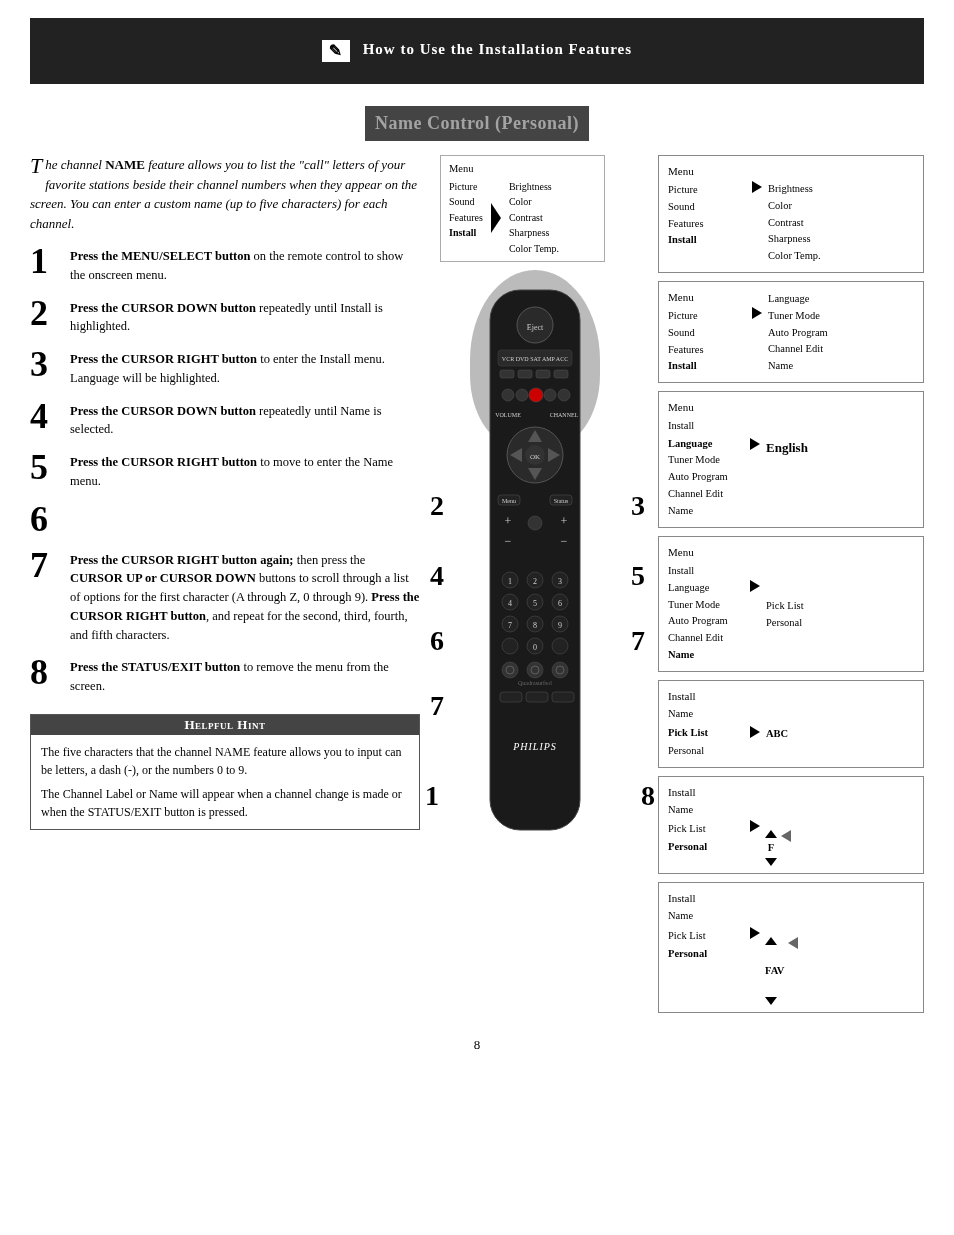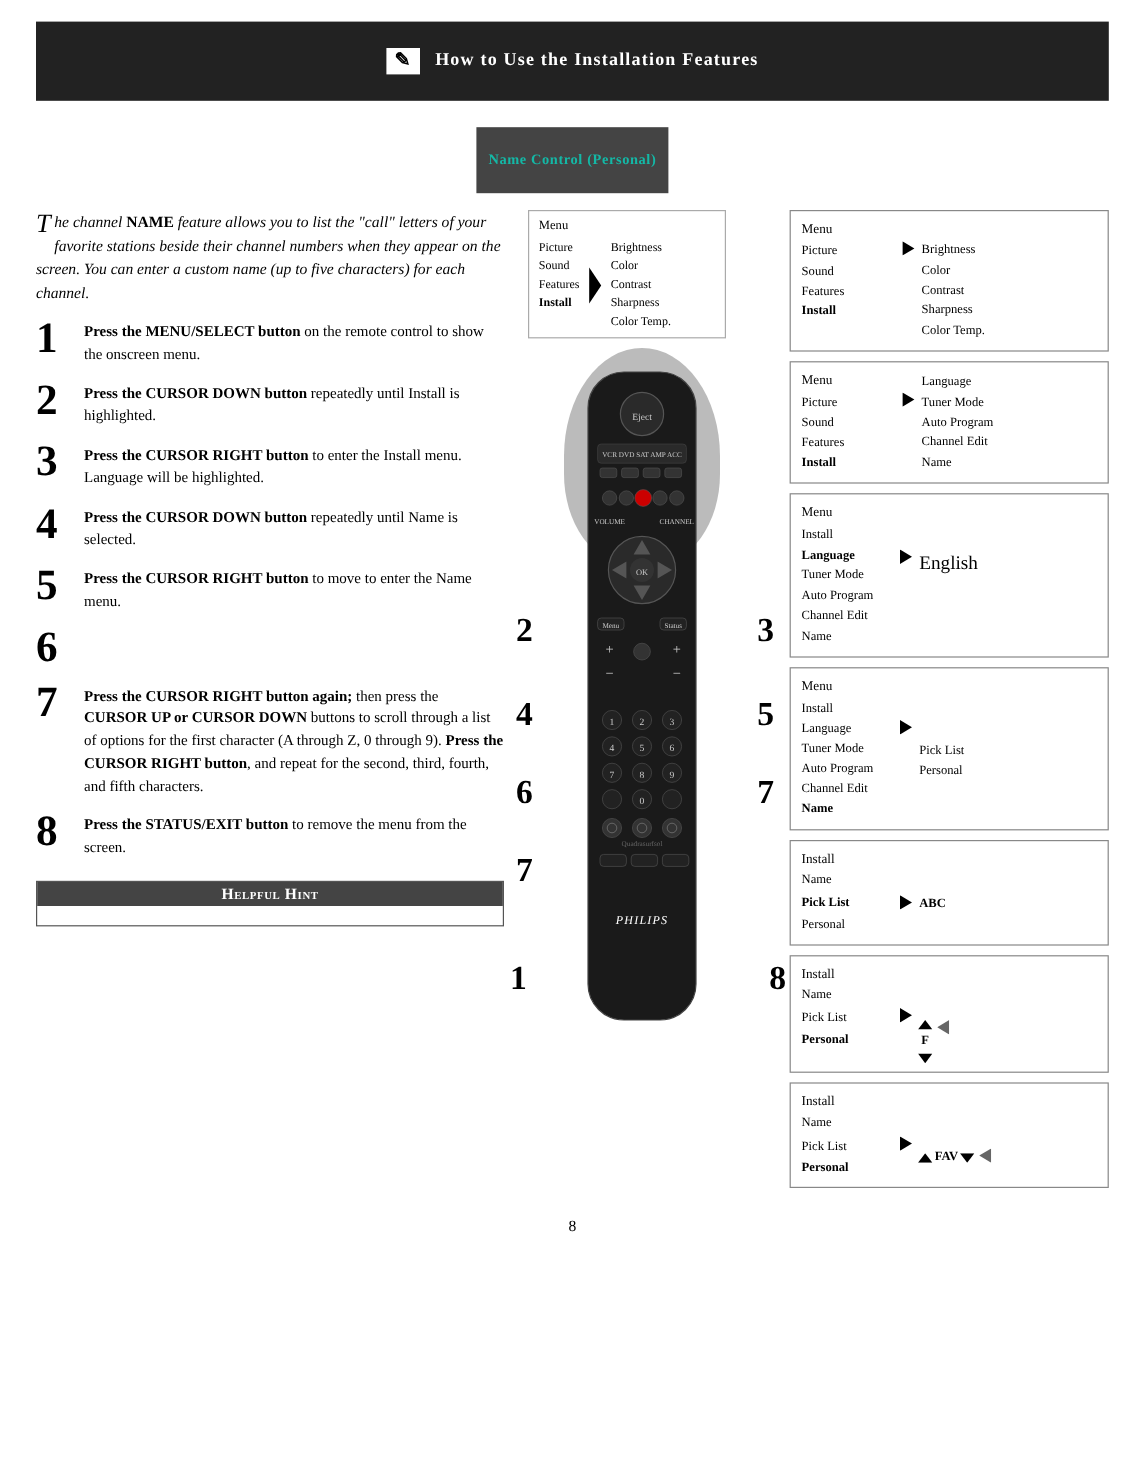--- a/index.html
+++ b/index.html
@@ -33,24 +33,24 @@
       font-size: 16px;
       text-align: center;
       line-height: 22px;
       margin-right: 8px;
       vertical-align: middle;
     }
 
     
     .section-title {
       background: #444;
-      color: #14b8a6;
-      font-size: 12px;
+      color: #a3a3a3;
+      font-size: 18px;
       font-weight: bold;
-      padding: 20px 10px;
+      padding: 7px 10px;
       margin: 12px 30px 8px 30px;
       display: inline-block;
       letter-spacing: 0.5px;
     }
 
     .intro-text {
       font-style: italic;
       font-size: 13px;
       margin-bottom: 10px;
       line-height: 1.5;
@@ -286,20 +286,24 @@
           <div class="step-text">
             <strong>Press the STATUS/EXIT button</strong> to remove the menu from the screen.
           </div>
         </li>
 
       </ol>
 
       <div class="hint-box">
         <div class="hint-title">
           <em><span style="font-variant:small-caps; font-size:13px; font-style:normal;">Helpful Hint</span></em>
+        </div>
+        <div class="hint-text">
+          <p style="margin-bottom:6px;">The five characters that the channel NAME feature allows you to input can be letters, a dash (-), or the numbers 0 to 9.</p>
+          <p>The Channel Label or Name will appear when a channel change is made or when the STATUS/EXIT button is pressed.</p>
         </div>
       </div>
 
     </div>
 
     <div class="content-middle">
 
       <div class="top-menu-small" style="margin-left:20px; width:165px;">
         <div style="font-size:10.5px; margin-bottom:2px;">Menu</div>
         <div style="display:flex; flex-direction:row; gap:4px; font-size:10px;">
@@ -495,21 +499,21 @@
             <div>Tuner Mode</div>
             <div>Auto Program</div>
             <div>Channel Edit</div>
             <div>Name</div>
           </div>
           <div style="display:flex; align-items:flex-start; padding: 2px 4px 0 2px;">
             <svg width="12" height="12">
                 <polygon points="0,0 0,12 10,6" fill="#000"></polygon>
               </svg>
           </div>
-          <div style="font-size:16px; padding-top:2px; font-weight:normal;">English</div>
+          <div style="font-size:13px; padding-top:2px; font-weight:bold;">English</div>
         </div>
       </div>
 
       <div class="menu-box">
         <div style="font-size:11px; margin-bottom:2px;">Menu</div>
         <div style="font-size:10.5px; margin-bottom:1px;">Install</div>
         <div class="menu-box-row">
           <div class="menu-col-main" style="font-size:10.5px; line-height:1.6;">
             <div>Language</div>
             <div>Tuner Mode</div>
@@ -582,21 +586,21 @@
         <div class="menu-box-row">
           <div class="menu-col-main" style="font-size:10.5px; line-height:1.7;">
             <div>Pick List</div>
             <div class="bold-line">Personal</div>
           </div>
           <div style="display:flex; align-items:flex-end; padding: 0 3px 2px 2px;">
             <svg width="12" height="12">
                 <polygon points="0,0 0,12 10,6" fill="#000"></polygon>
               </svg>
           </div>
-          <div style="font-size:10.5px; padding-top:10px; display:flex; flex-direction:row; align-items:center; gap:2px;">
+          <div style="font-size:10.5px; padding-top:10px; display:flex; flex-direction:column; gap:18px;">
             <svg width="12" height="8">
                 <polygon points="6,0 0,8 12,8" fill="#000"></polygon>
               </svg>
             <span style="font-weight:bold;">FAV</span>
             <svg width="12" height="8">
                 <polygon points="0,0 12,0 6,8" fill="#000"></polygon>
               </svg>
           </div>
           <div style="display:flex; align-items:center; padding: 10px 0 0 4px;">
             <svg width="10" height="12">

